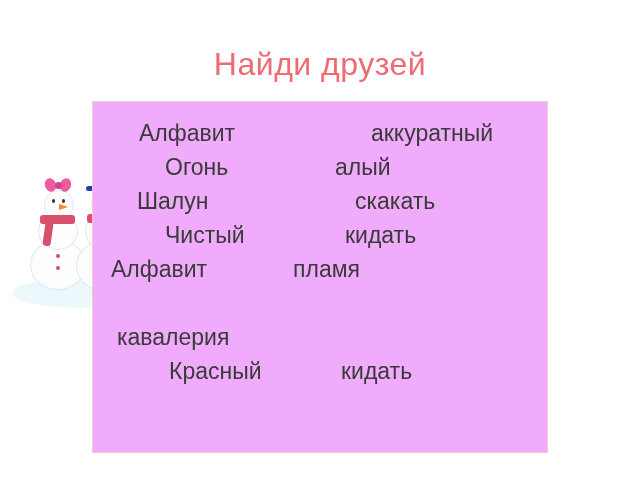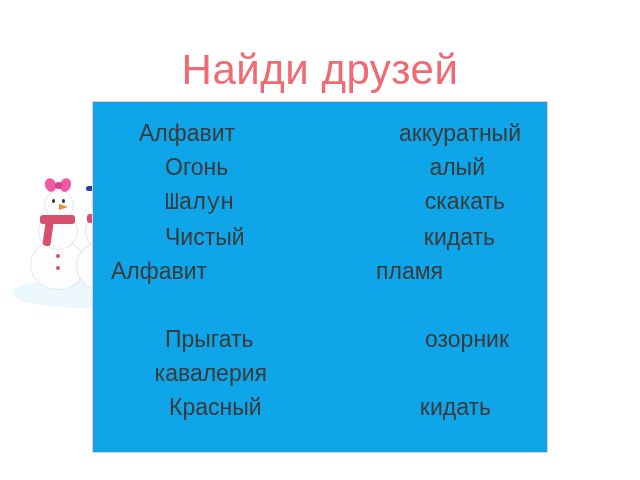--- a/index.html
+++ b/index.html
@@ -20,33 +20,33 @@
     width: 640px;
     height: 480px;
   }
 
   .title {
     position: absolute;
     top: 46px;
     left: 0;
     width: 640px;
     text-align: center;
-    font-size: 42px;
+    font-size: 32px;
     color: #f06a74;
     letter-spacing: 0.5px;
     font-weight: normal;
   }
 
   .word-panel {
     position: absolute;
     left: 92px;
     top: 101px;
     width: 456px;
     height: 352px;
-    background: #0ea5e9;
+    background: #f0abfc;
     border: 1px solid #f5c8cc;
     box-sizing: border-box;
     padding: 14px 16px 10px 16px;
   }
 
   .word-row {
     display: flex;
     align-items: baseline;
     justify-content: space-between;
     font-size: 23px;
@@ -56,30 +56,30 @@
   }
 
   .word-row .left {
     flex: 0 0 auto;
     text-align: left;
     min-width: 150px;
   }
 
   .word-row .right {
     flex: 0 0 auto;
-    text-align: right;
+    text-align: left;
     min-width: 150px;
   }
 
   
   .r0 .left  { margin-left: 22px; }
   .r0 .right { margin-right: 2px; }
   .r1 .left  { margin-left: 48px; }
   .r1 .right { margin-right: 38px; }
-  .r2 .left  { margin-left: 48px; font-family: Liberation Mono, monospace; }
+  .r2 .left  { margin-left: 20px; }
   .r2 .right { margin-right: 18px; }
   .r3 .left  { margin-left: 48px; }
   .r3 .right { margin-right: 28px; }
   .r4 .left  { margin-left: -6px; }
   .r4 .right { margin-right: 80px; }
   .r5 { height: 34px; }
   .r6 .left  { margin-left: 48px; }
   .r6 .right { margin-right: 14px; }
   .r7 .left  { margin-left: 22px; }
   .r7 .right { margin-right: 2px; }
@@ -302,24 +302,20 @@
       <span class="right">кидать</span>
     </div>
     <div class="word-row r4">
       <span class="left">Алфавит</span>
       <span class="right">пламя</span>
     </div>
     <div class="word-row r5">
       <span class="left"></span>
       <span class="right"></span>
     </div>
-    <div class="word-row r6">
-      <span class="left">Прыгать</span>
-      <span class="right">озорник</span>
-    </div>
     <div class="word-row r7">
       <span class="right">кавалерия</span>
     </div>
     <div class="word-row r8">
       <span class="left">Красный</span>
       <span class="right">кидать</span>
     </div>
   </div>
 
 </div>

